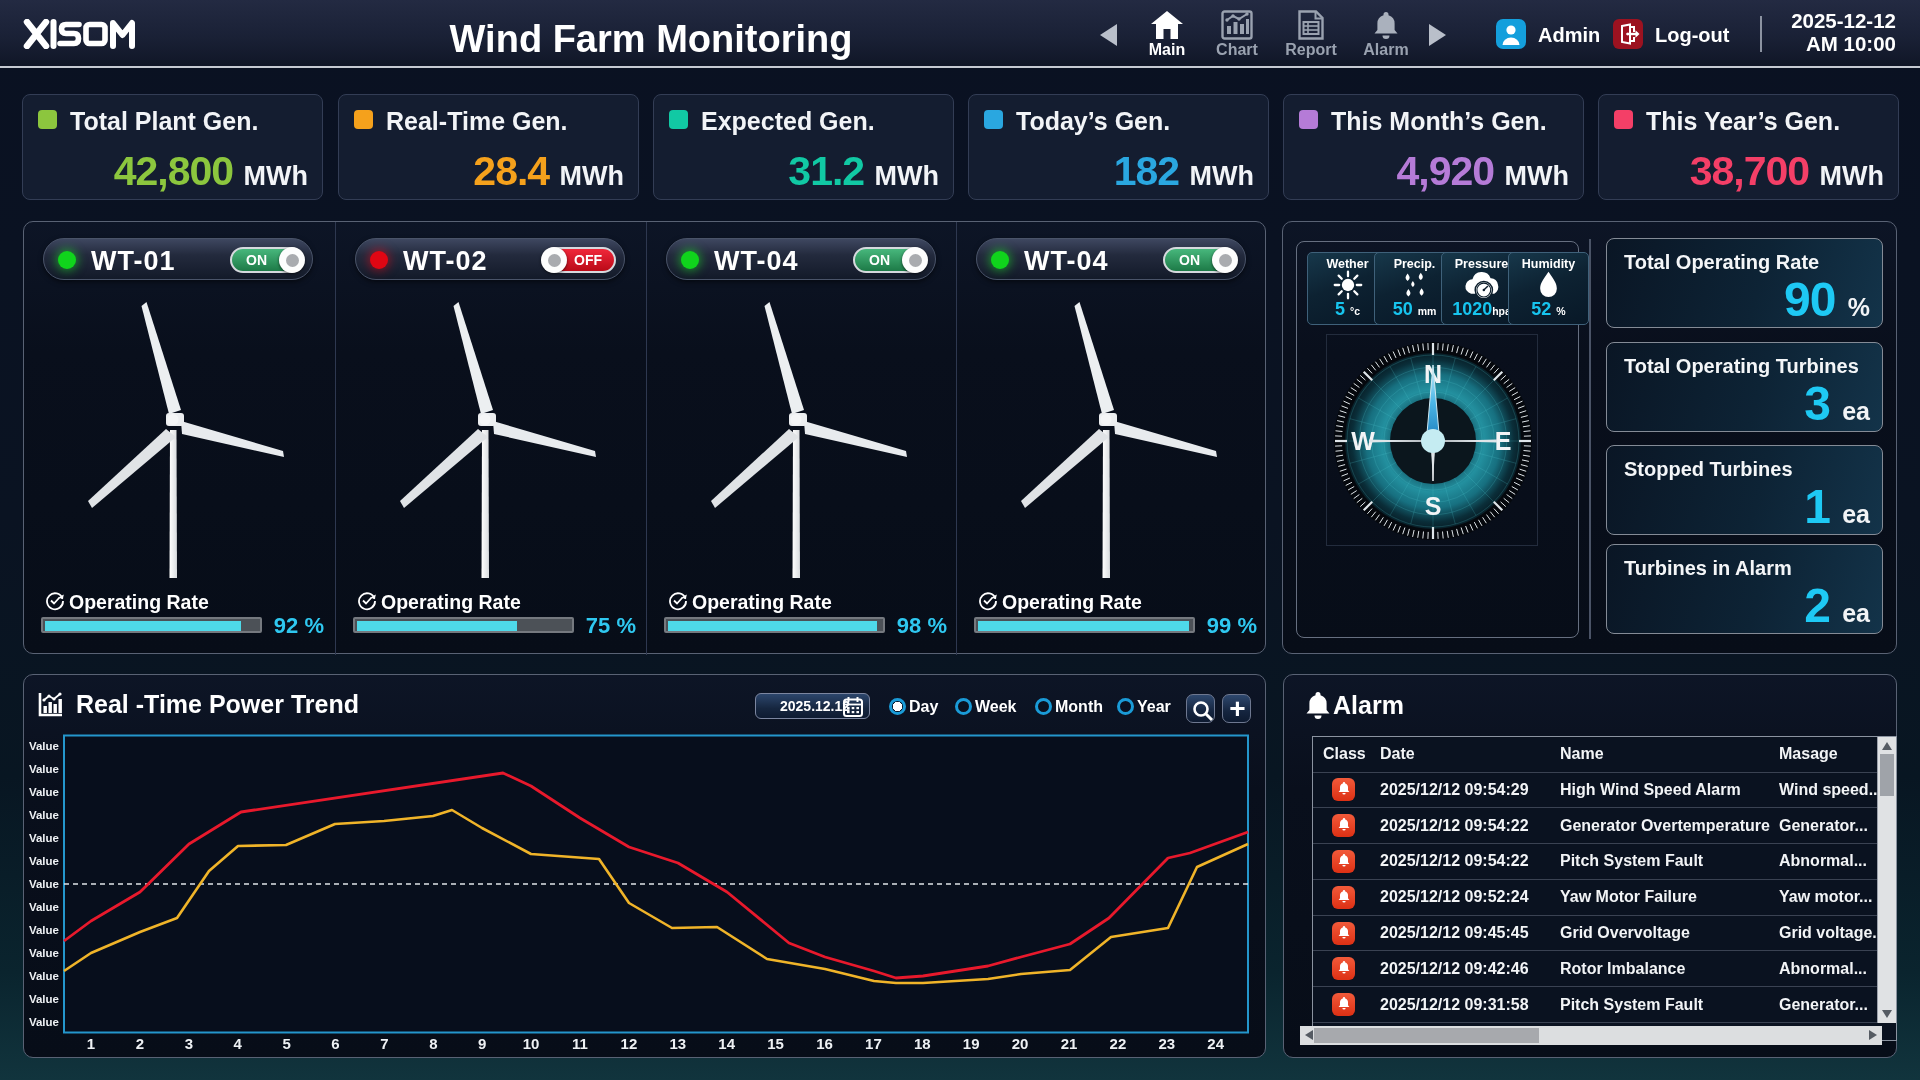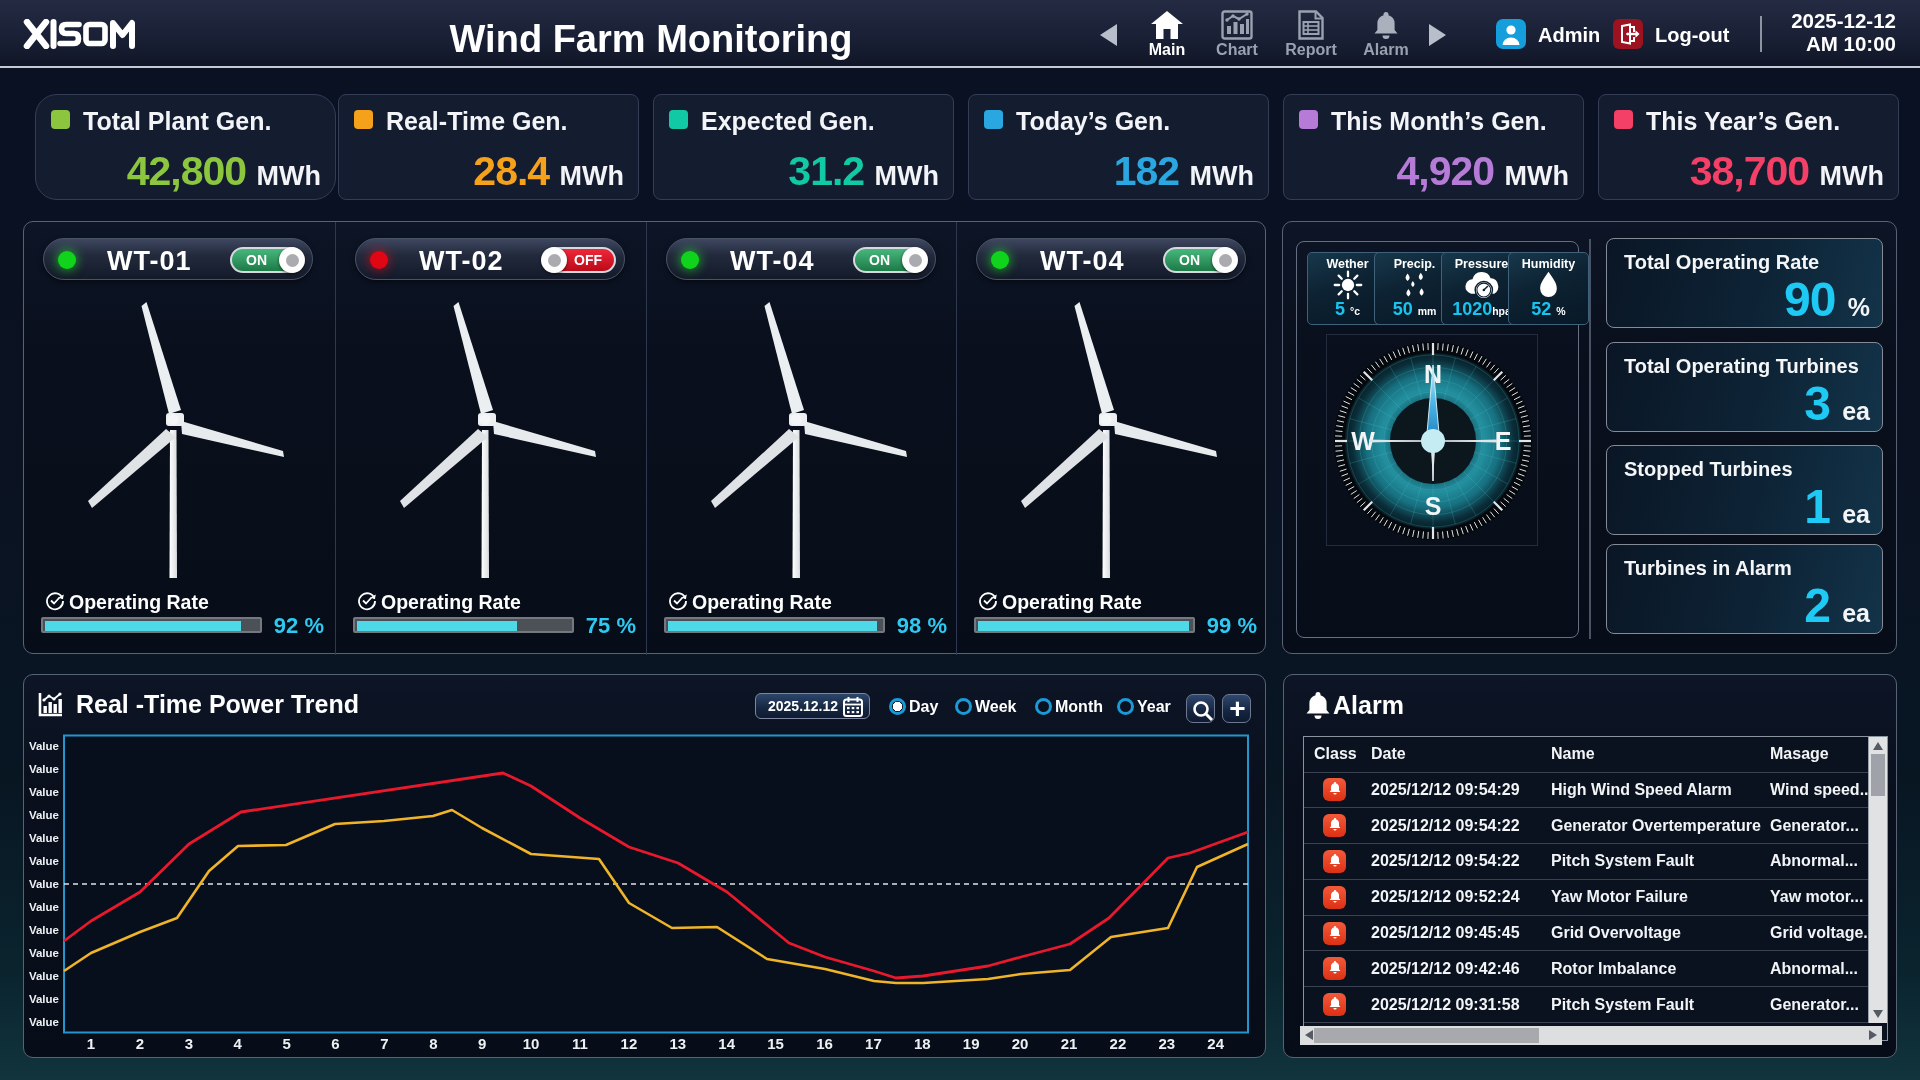--- a/index.html
+++ b/index.html
@@ -14,21 +14,21 @@
 .kcard { position:absolute; top:94px; width:301px; height:106px;
   background:#141d30; border:1.5px solid #333d55; border-radius:8px; }
 .kbul { position:absolute; left:15px; top:15px; width:19px; height:19px; border-radius:4px; }
 .ktit { position:absolute; left:47px; top:12px; font-size:25px; color:#f2f4f7; }
 .kval { position:absolute; right:14px; top:53px; width:280px; text-align:right; font-size:41px; letter-spacing:-1px;}
 .kval span { font-size:27px; color:#f2f4f7; letter-spacing:0;text-align:right;}
 .wpill { position:absolute; left:19px; top:16px; width:270px; height:42px; border-radius:21px;
   background:linear-gradient(180deg,#3e4760 0%,#232a3d 40%,#131a29 100%);
   border:1px solid #4a5469; box-shadow:0 2px 5px rgba(0,0,0,.5);}
 .wdot { position:absolute; left:14px; top:12px; width:18px; height:18px; border-radius:50%; }
-.wname { position:absolute; left:63px; top:7px; font-size:27px; color:#ffffff; letter-spacing:1px;}
+.wname { position:absolute; left:47px; top:7px; font-size:27px; color:#ffffff; letter-spacing:1px;}
 .tgl { position:absolute; left:186px; top:8px; width:74px; height:26px; border-radius:13px; border:2px solid #d6d9de; }
 .tglknob { position:absolute; top:-2px; width:26px; height:26px; border-radius:50%; background:#fdfdfd; box-shadow:0 1px 3px rgba(0,0,0,.6);}
 .tglknob:after { content:""; position:absolute; left:6.5px; top:6.5px; width:13px; height:13px; border-radius:50%; background:#a9abaf;}
 .tgltxt { position:absolute; top:3px; font-size:14px; color:#fff; }
 .oprlbl { position:absolute; left:45px; top:369px; font-size:19.5px; color:#fff; }
 .opricon { position:absolute; left:21px; top:369px; }
 .obar { position:absolute; left:17px; top:395px; width:221px; height:16px; background:#4c5157; border:2px solid #75797f; border-radius:2px;}
 .ofill { position:absolute; left:2px; top:2px; height:10px; background:#4ed9e9; }
 .opct { position:absolute; left:235px; top:391px; width:65px; text-align:right; font-size:22px; color:#2fc8f0;}
 .wxtile { position:absolute; top:10px; width:81px; height:73px; border-radius:5px;
@@ -111,21 +111,21 @@
         <path d="M17 22 L21 22 L21 18" fill="none" stroke="#ffffff" stroke-width="2"></path>
         <line x1="14" y1="15" x2="25" y2="15" stroke="#ffffff" stroke-width="2.4"></line>
         <path d="M22.5 11.2 L26.5 15 L22.5 18.8 Z" fill="#ffffff"></path>
         <circle cx="14.5" cy="15" r="1.3" fill="#ffffff"></circle>
       </svg></div>
  <div class="abs" style="left:1655px; top:24px; font-size:20px; color:#fff;">Log-out</div>
  <div class="abs" style="left:1760px; top:16px; width:1.5px; height:36px; background:#8c93a1;"></div>
  <div class="abs" style="left:1700px; top:9px; width:196px; text-align:right; font-size:20.5px; color:#fff; line-height:23px;">2025-12-12<br>AM 10:00</div>
 </div>
 
-<div class="kcard" style="left:35px;border-radius:22px;">
+<div class="kcard" style="left:22px;">
  <div class="kbul" style="background:#8cc63e;"></div>
  <div class="ktit">Total Plant Gen.</div>
  <div class="kval" style="color:#8cc63e;">42,800 <span>MWh</span></div>
 </div>
 <div class="kcard" style="left:338px;">
  <div class="kbul" style="background:#f5a11c;"></div>
  <div class="ktit">Real-Time Gen.</div>
  <div class="kval" style="color:#f5a11c;">28.4 <span>MWh</span></div>
 </div>
 <div class="kcard" style="left:653px;">
@@ -560,21 +560,21 @@
           <rect x="20.5" y="7" width="3.4" height="14"></rect>
         </g>
         <polyline points="6,8 11,4 16,7 22,2" stroke="#ffffff" stroke-width="1.8" fill="none"></polyline>
         <circle cx="6" cy="8" r="1.6" fill="#ffffff"></circle>
         <circle cx="11" cy="4" r="1.6" fill="#ffffff"></circle>
         <circle cx="16" cy="7" r="1.6" fill="#ffffff"></circle>
         <circle cx="22" cy="2" r="1.6" fill="#ffffff"></circle>
       </svg></div>
  <div class="abs" style="left:52px; top:15px; font-size:25px; color:#fff;">Real -Time Power Trend</div>
  <div class="abs" style="left:731px; top:18px; width:115px; height:26px; border-radius:6px; border:1.5px solid #7c86a0; background:linear-gradient(180deg,#2c466c 0%,#16263f 60%,#0e1b31 100%);">
-   <div class="abs" style="left:12px; top:4px; font-size:14px; color:#fff;">2025.12.12</div>
+   <div class="abs" style="left:24px; top:4px; font-size:14px; color:#fff;">2025.12.12</div>
    <div class="abs" style="left:86px; top:2px;"><svg width="22" height="22" viewBox="0 0 22 22" fill="none" stroke="#ffffff">
           <rect x="2" y="3.5" width="18" height="16.5" rx="2.5" stroke-width="2"></rect>
           <line x1="6.5" y1="1" x2="6.5" y2="6" stroke-width="2"></line>
           <line x1="15.5" y1="1" x2="15.5" y2="6" stroke-width="2"></line>
           <line x1="2" y1="8.5" x2="20" y2="8.5" stroke-width="1.8"></line>
           <g stroke="none" fill="#ffffff">
             <rect x="5" y="11" width="2.6" height="2.2"></rect>
             <rect x="9.7" y="11" width="2.6" height="2.2"></rect>
             <rect x="14.4" y="11" width="2.6" height="2.2"></rect>
             <rect x="5" y="15" width="2.6" height="2.2"></rect>
@@ -651,21 +651,21 @@
 <polyline points="40.0,296.0 67.0,278.0 116.0,257.0 153.0,243.0 185.0,196.0 214.0,171.0 262.0,170.0 311.0,149.0 360.0,146.0 409.0,141.0 428.0,135.0 458.0,153.0 507.0,179.0 575.0,184.0 605.0,228.0 648.0,253.0 693.0,252.0 743.0,284.0 801.0,294.0 850.0,306.0 872.0,308.0 899.0,308.0 964.0,304.0 997.0,299.0 1046.0,295.0 1087.0,262.0 1144.0,253.0 1173.0,192.0 1224.0,169.0" fill="none" stroke="#f0b429" stroke-width="2.6" stroke-linejoin="round"></polyline>
 <polyline points="40.0,266.0 67.0,246.0 116.0,217.0 165.0,169.0 217.0,137.0 479.0,98.0 507.0,111.0 556.0,143.0 605.0,172.0 654.0,188.0 703.0,217.0 765.0,268.0 801.0,282.0 850.0,296.0 872.0,303.0 899.0,301.0 964.0,291.0 997.0,282.0 1046.0,269.0 1085.0,243.0 1144.0,183.0 1166.0,178.0 1224.0,157.0" fill="none" stroke="#e8192c" stroke-width="2.8" stroke-linejoin="round"></polyline>
 </svg></div>
 </div>
 <div class="panel" style="left:1283px; top:674px; width:614px; height:384px;">
  <div class="abs" style="left:19px; top:15px;"><svg width="30" height="30" viewBox="0 0 30 30">
         <path d="M15 2 a 2.5 2.5 0 0 1 2.5 2.5 l 0 .8 a 8.6 8.6 0 0 1 6.1 8.2 l 0 6.5 l 2.9 3.5 l -23 0 l 2.9 -3.5 l 0 -6.5 a 8.6 8.6 0 0 1 6.1 -8.2 l 0 -.8 A 2.5 2.5 0 0 1 15 2 Z" fill="#ffffff"></path>
         <path d="M11.5 25.5 a 3.5 3.5 0 0 0 7 0 Z" fill="#ffffff"></path>
       </svg></div>
  <div class="abs" style="left:49px; top:16px; font-size:25px; color:#fff;">Alarm</div>
- <div class="abs" style="left:19px; top:61px; width:585px; height:305px; border:1.5px solid #8b93a0; background:#0a1220;">
+ <div class="abs" style="left:28px; top:61px; width:585px; height:305px; border:1.5px solid #8b93a0; background:#0a1220;">
   <table class="alm">
    <tbody>
           <tr style="height:35px;">
             <th style="width:56px; padding-left:10px; text-align:left;">Class</th>
             <th style="width:191px; padding-left:11px;">Date</th>
             <th style="width:219px;margin-left:28px;">Name</th>
             <th>Masage</th>
           </tr>
    <tr style="height:35.8px;">
 <td style="width:56px; text-align:center;"><div style="display:inline-block;width:23px;height:23px;border-radius:6px;background:linear-gradient(180deg,#f25a3a,#dd3014);text-align:center;padding-top:3px;margin-left:5px;"><svg width="14" height="14" viewBox="0 0 30 30">

